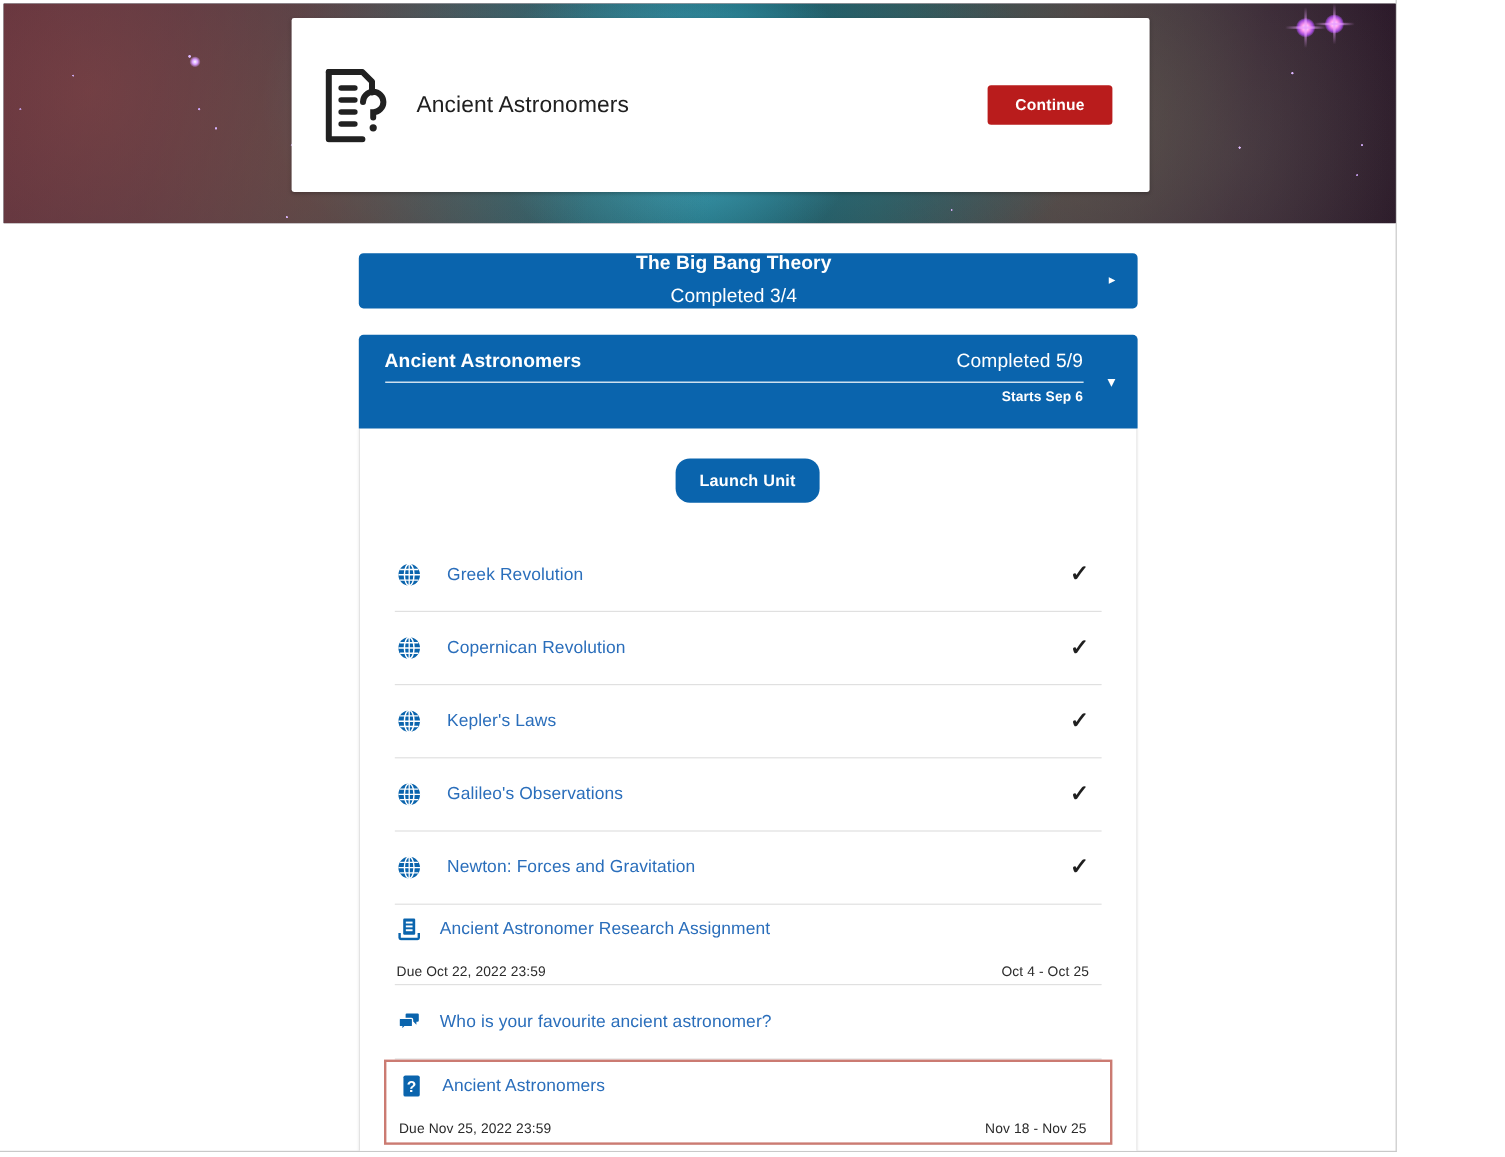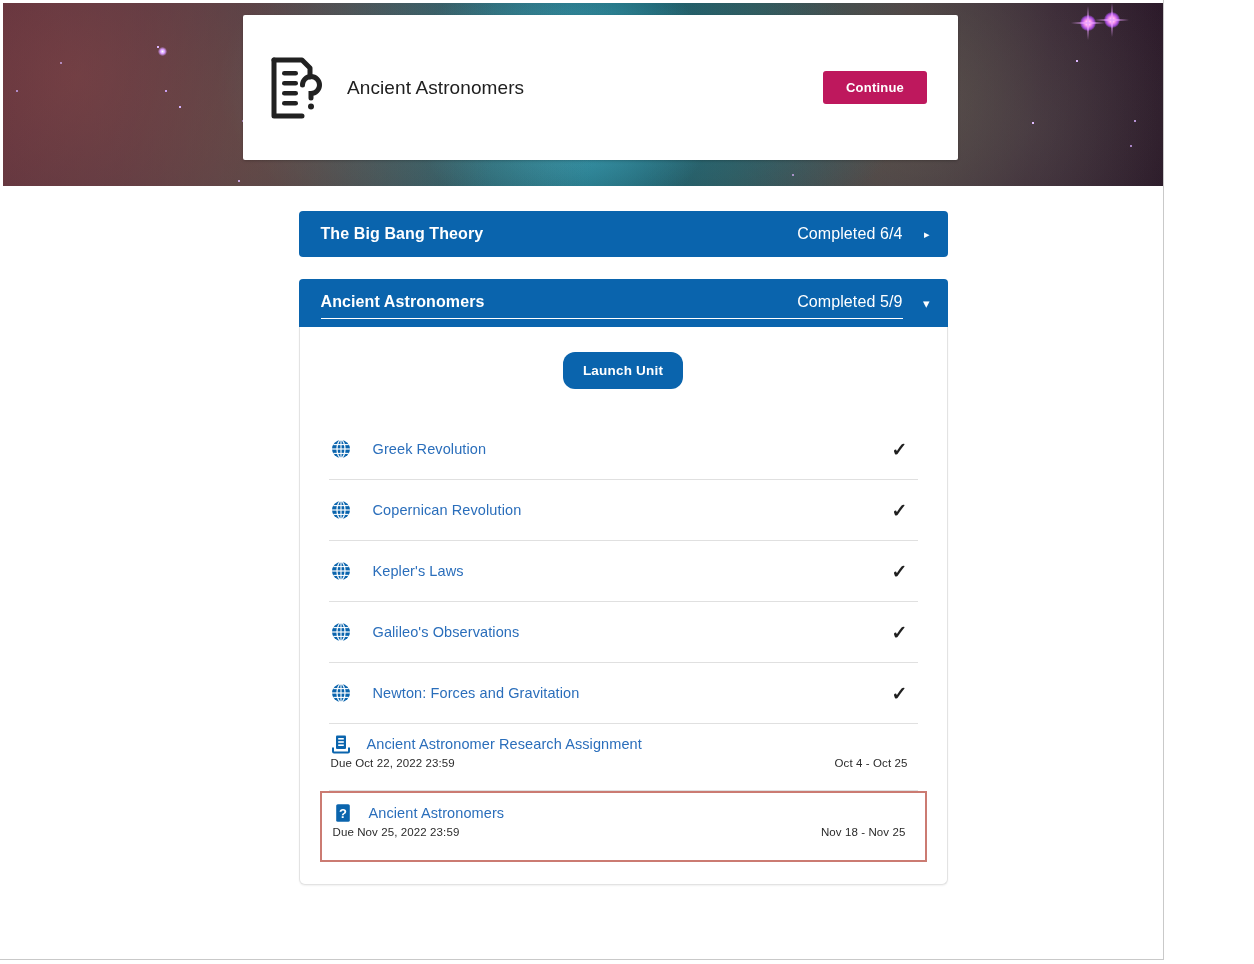--- a/index.html
+++ b/index.html
@@ -96,21 +96,21 @@
   .hero-title {
     margin-left: 22px;
     font-size: 19px;
     color: #202020;
     font-weight: 400;
     letter-spacing: .1px;
     flex: 1 1 auto;
   }
   .continue-btn {
     width: 104px; height: 33px;
-    background: #be185d;
+    background: #b91c1c;
     color: #ffffff;
     font-size: 13px;
     font-weight: bold;
     border: none;
     border-radius: 3px;
     cursor: pointer;
     font-family: "Liberation Sans", sans-serif;
     letter-spacing: .2px;
   }
 
@@ -126,20 +126,21 @@
     position: relative;
     cursor: pointer;
   }
   .module-bar.collapsed { border-radius: 4px; margin-top: 25px; }
   .module-bar.expanded  { margin-top: 22px; }
 
   .bar-row {
     display: flex;
     align-items: center;
     padding: 0 45px 0 22px;
+    flex-direction: column;
   }
   .bar-row.collapsed-row { height: 46px; }
 
   .bar-title {
     font-size: 16px;
     font-weight: bold;
     letter-spacing: .1px;
     flex: 1 1 auto;
   }
   .bar-status {
@@ -243,21 +244,21 @@
     line-height: 1;
     font-weight: bold;
   }
 
   .dated-top { display: flex; align-items: center; }
   .dated-top .item-link { margin-left: 16px; }
   .dated-bottom {
     display: flex;
     justify-content: space-between;
     align-items: baseline;
-    margin-top: 3px;
+    margin-top: 20px;
     text-align: right;
   }
   .due-text, .range-text {
     font-size: 11.5px;
     color: #2b2b2b;
     letter-spacing: .1px;
   }
   .range-text { padding-right: 8px; }
 
   .item-highlight {
@@ -301,34 +302,35 @@
     <span class="hero-title">Ancient Astronomers</span>
     <button class="continue-btn">Continue</button>
   </div>
 
   <div class="modules">
 
     <div class="module-block">
       <div class="module-bar collapsed">
         <div class="bar-row collapsed-row">
           <span class="bar-title">The Big Bang Theory</span>
-          <span class="bar-status">Completed 6/4</span>
+          <span class="bar-status">Completed 3/4</span>
         </div>
         <span class="bar-caret caret-right">▸</span>
       </div>
     </div>
 
     <div class="module-block">
       <div class="module-bar expanded">
         <div class="bar-inner">
           <div class="bar-line">
             <span class="bar-title">Ancient Astronomers</span>
             <span class="bar-status">Completed 5/9</span>
           </div>
           <div class="bar-rule"></div>
+          <div class="bar-sub">Starts Sep 6</div>
         </div>
         <span class="bar-caret caret-down">▾</span>
       </div>
     </div>
 
     <div class="module-body">
 
       <div class="launch-wrap">
         <button class="launch-btn">Launch Unit</button>
       </div>
@@ -422,20 +424,29 @@
               </svg>
             </span>
             <a class="item-link">Ancient Astronomer Research Assignment</a>
           </div>
           <div class="dated-bottom">
             <span class="due-text">Due Oct 22, 2022 23:59</span>
             <span class="range-text">Oct 4 - Oct 25</span>
           </div>
         </div>
 
+        <div class="item item-discussion">
+          <span class="item-icon">
+            <svg viewBox="0 0 20 20" width="20" height="20" aria-hidden="true">
+              <path d="M8 2.5 h9 a1 1 0 0 1 1 1 v5 a1 1 0 0 1 -1 1 h-1 v2.4 l-2.4 -2.4 h-5.6 a1 1 0 0 1 -1 -1 v-5 a1 1 0 0 1 1 -1 z" fill="#0A64AD"></path>
+              <path d="M2.6 6.6 h9.2 a1 1 0 0 1 1 1 v5 a1 1 0 0 1 -1 1 h-5.6 l-2.4 2.6 v-2.6 h-1.2 a1 1 0 0 1 -1 -1 v-5 a1 1 0 0 1 1 -1 z" fill="#0A64AD" stroke="#ffffff" stroke-width="1.1"></path>
+            </svg>
+          </span>
+          <a class="item-link">Who is your favourite ancient astronomer?</a>
+        </div>
 
         <div class="item item-dated item-highlight">
           <div class="dated-top">
             <span class="item-icon">
               <svg viewBox="0 0 20 20" width="20" height="20" aria-hidden="true">
                 <rect x="3.2" y="1.2" width="13.6" height="17.6" rx="1.6" fill="#0A64AD"></rect>
                 <text x="10" y="14.6" text-anchor="middle" font-family="Liberation Sans, sans-serif" font-size="13" font-weight="bold" fill="#ffffff">?</text>
               </svg>
             </span>
             <a class="item-link">Ancient Astronomers</a>

